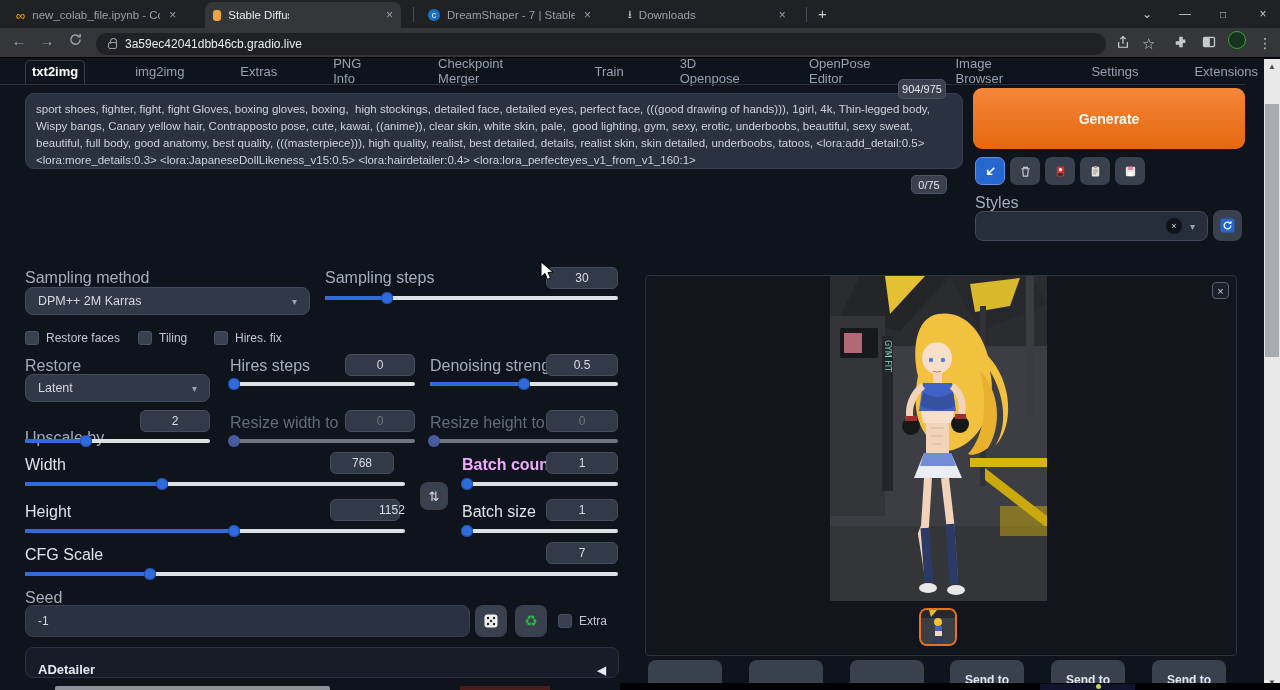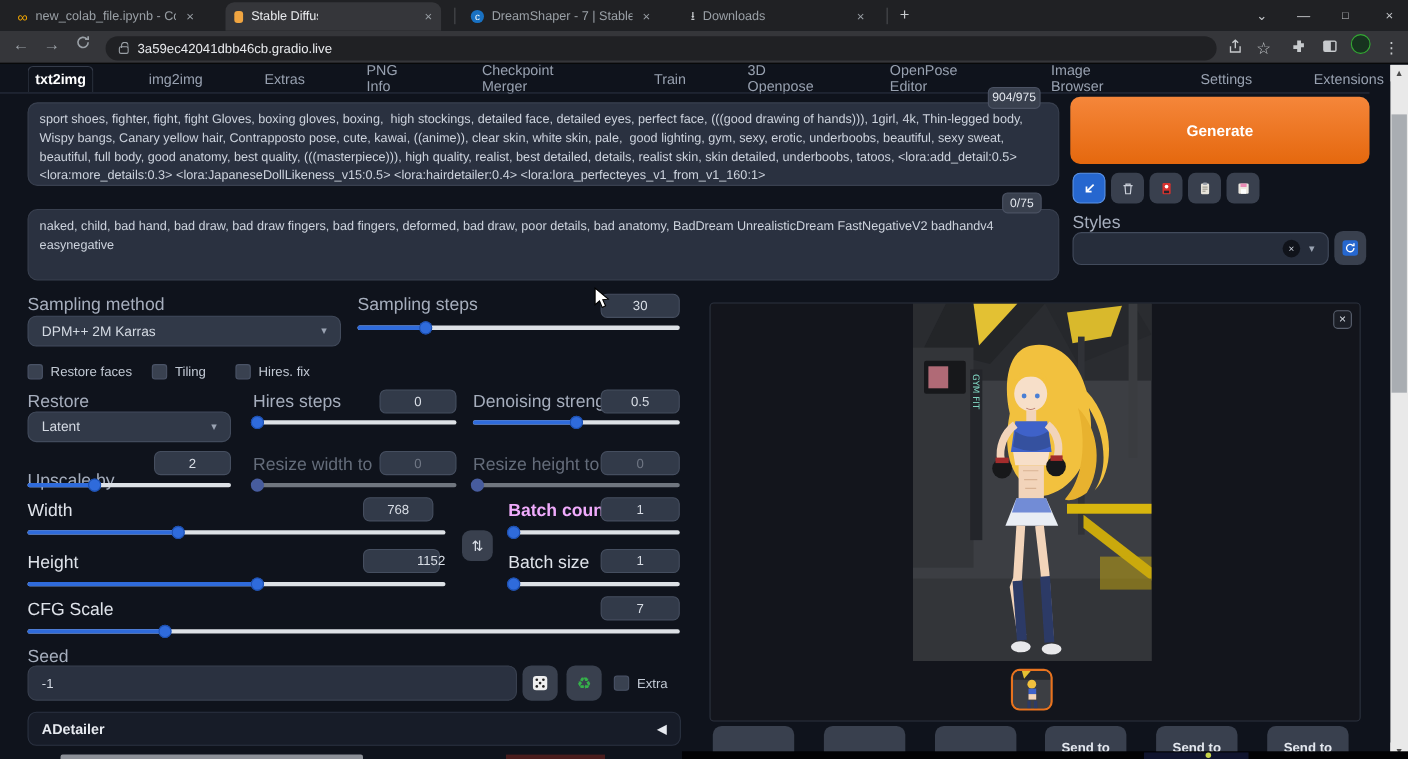--- a/index.html
+++ b/index.html
@@ -47,21 +47,21 @@
   .sqbtn { position:absolute; width:32px; height:32px; border-radius:8px; background:#39404e; display:flex; align-items:center; justify-content:center; font-size:15px; }
   .cb { position:absolute; display:flex; align-items:center; gap:7px; color:#c2c9d4; font-size:12px; }
   .cb .box { width:14px; height:14px; background:#394150; border:1px solid #4a5366; border-radius:3px; flex:0 0 auto; }
   .slider { position:absolute; height:14px; }
   .slider .track { position:absolute; left:0; right:0; top:5px; height:4px; border-radius:2px; background:#dde1e6; }
   .slider .fill { position:absolute; left:0; top:5px; height:4px; border-radius:2px; background:#2f6bdb; }
   .slider .handle { position:absolute; top:1px; width:12px; height:12px; border-radius:50%; background:#2f6bdb; margin-left:-6px; box-shadow:0 0 0 1px #1d4fae inset; }
   .slider.disabled .track { background:#70767f; }
   .slider.disabled .fill { background:#475c9e; }
   .slider.disabled .handle { background:#475c9e; box-shadow:none; }
-  .accordion { position:absolute; left:25px; top:588px; width:594px; height:31px; background:#171c28; border:1px solid #2b3241; border-radius:8px; display:flex; align-items:center; justify-content:space-between; padding:0 12px; color:#e7eaf0; font-size:13px; font-weight:bold; }
+  .accordion { position:absolute; left:25px; top:588px; width:594px; height:31px; background:#171c28; border:1px solid #2b3241; border-radius:8px; display:flex; align-items:flex-end; justify-content:space-between; padding:0 12px; color:#e7eaf0; font-size:13px; font-weight:bold; }
   .accordion .tri { color:#e7eaf0; font-size:11px; }
 
   .imgpanel { position:absolute; left:645px; top:216px; width:592px; height:381px; background:#13151c; border:1px solid #2c323e; border-radius:4px; }
   .closebtn { position:absolute; left:566px; top:6px; width:17px; height:17px; border:1px solid #5b6270; border-radius:4px; color:#cfd4dc; font-size:11px; display:flex; align-items:center; justify-content:center; background:#1b1e26; }
   .thumb { position:absolute; left:273px; top:332px; width:38px; height:38px; border:2px solid #e8731e; border-radius:8px; background:#3a3d42; overflow:hidden; display:flex; align-items:center; justify-content:center; }
   .galbtn { position:absolute; top:601px; width:74px; height:46px; background:#39404e; border-radius:8px; color:#e3e7ee; font-size:12px; font-weight:bold; text-align:center; padding-top:13px; }
 
   .vscroll { position:absolute; left:1264px; top:59px; width:16px; height:631px; background:#e9e9e9; }
   .varrow { position:absolute; left:0; width:16px; height:15px; color:#4c4c4c; font-size:8px; text-align:center; line-height:15px; background:#e9e9e9; }
   .vthumb { position:absolute; left:1px; top:45px; width:14px; height:253px; background:#a9adb2; }
@@ -152,21 +152,20 @@
       <span class="navtab">OpenPose Editor</span>
       <span class="navtab">Image Browser</span>
       <span class="navtab">Settings</span>
       <span class="navtab">Extensions</span>
     </div>
     <div class="navline"></div>
 
     <div class="ta" style="left:25px;top:34px;width:938px;height:76px;">sport shoes, fighter, fight, fight Gloves, boxing gloves, boxing,  high stockings, detailed face, detailed eyes, perfect face, (((good drawing of hands))), 1girl, 4k, Thin-legged body, Wispy bangs, Canary yellow hair, Contrapposto pose, cute, kawai, ((anime)), clear skin, white skin, pale,  good lighting, gym, sexy, erotic, underboobs, beautiful, sexy sweat,  beautiful, full body, good anatomy, best quality, (((masterpiece))), high quality, realist, best detailed, details, realist skin, skin detailed, underboobs, tatoos, &lt;lora:add_detail:0.5&gt; &lt;lora:more_details:0.3&gt; &lt;lora:JapaneseDollLikeness_v15:0.5&gt; &lt;lora:hairdetailer:0.4&gt; &lt;lora:lora_perfecteyes_v1_from_v1_160:1&gt;</div>
     <div class="counter" style="left:898px;top:20px;width:48px;height:20px;">904/975</div>
 
-    <div class="ta" style="left:25px;top:131px;width:938px;height:65px;">naked, child, bad hand, bad draw, bad draw fingers, bad fingers, deformed, bad draw, poor details, bad anatomy, BadDream UnrealisticDream FastNegativeV2 badhandv4 easynegative</div>
     <div class="counter" style="left:911px;top:116px;width:36px;height:19px;">0/75</div>
 
     <div class="gen">Generate</div>
     <div class="minibtn blue" style="left:975px;">
       <svg width="13" height="13" viewBox="0 0 14 14">
           <path d="M11 3 4 10M4 5v5h5" fill="none" stroke="#fff" stroke-width="1.7"></path>
         </svg>
     </div>
     <div class="minibtn" style="left:1010px;">
       <svg width="13" height="13" viewBox="0 0 14 14">

